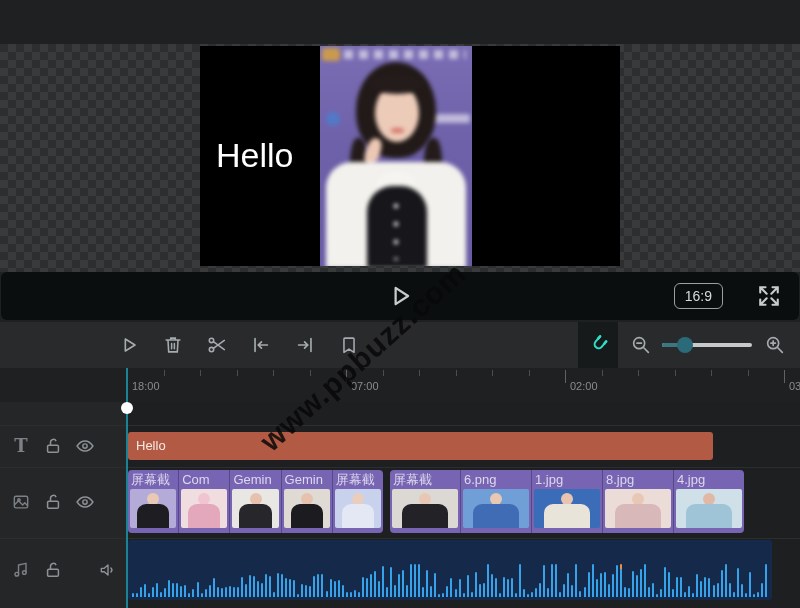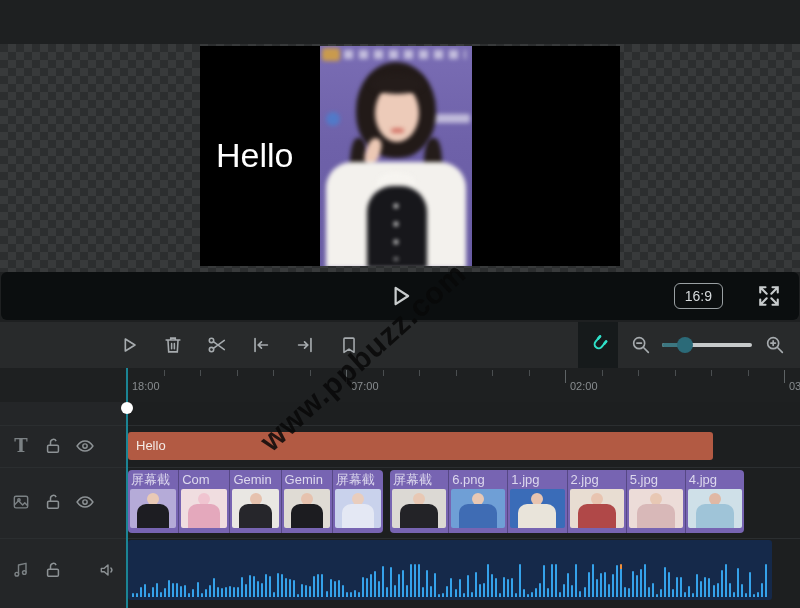--- a/index.html
+++ b/index.html
@@ -359,28 +359,21 @@
             </div>
           </div>
           <div class="vcell">
             <div class="vlabel">1.jpg</div>
             <div class="thumb" style="background: rgb(58, 108, 184);">
               <div class="head" style="background: rgb(232, 196, 176);"></div>
               <div class="body" style="background: rgb(233, 228, 218);"></div>
             </div>
           </div>
           <div class="vcell">
-            <div class="vlabel">2.jpg</div>
-            <div class="thumb" style="background: rgb(232, 221, 210);">
-              <div class="head" style="background: rgb(232, 196, 176);"></div>
-              <div class="body" style="background: rgb(176, 72, 72);"></div>
-            </div>
-          </div>
-          <div class="vcell">
-            <div class="vlabel">5.jpg</div>
+            <div class="vlabel">8.jpg</div>
             <div class="thumb" style="background: rgb(236, 220, 216);">
               <div class="head" style="background: rgb(232, 200, 180);"></div>
               <div class="body" style="background: rgb(216, 184, 184);"></div>
             </div>
           </div>
           <div class="vcell">
             <div class="vlabel">4.jpg</div>
             <div class="thumb" style="background: rgb(207, 224, 232);">
               <div class="head" style="background: rgb(224, 184, 164);"></div>
               <div class="body" style="background: rgb(159, 196, 216);"></div>

